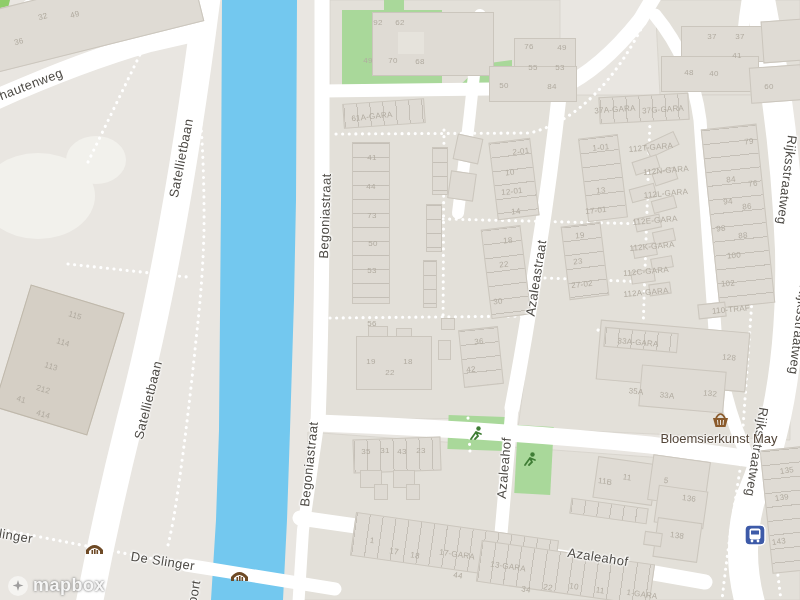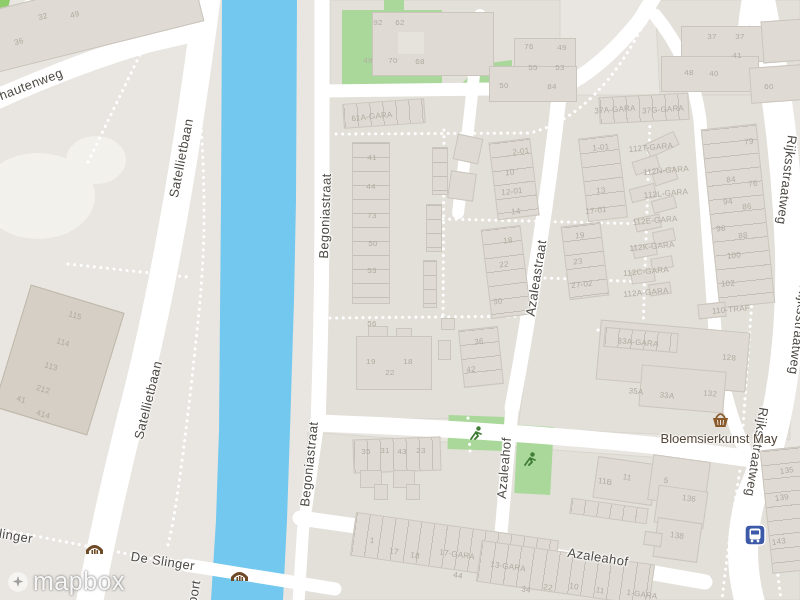--- a/index.html
+++ b/index.html
@@ -18,21 +18,21 @@
           text-shadow:0 0 2px #fff,0 0 2px #fff,0 0 3px #fff,1px 1px 2px #fff,-1px -1px 2px #fff}
   .poi-label{position:absolute;font-size:13px;font-weight:500;color:#544639;white-space:nowrap;
           transform:translate(-50%,-50%);
           text-shadow:0 0 2px #fff,0 0 2px #fff,1px 1px 2px #fff,-1px -1px 2px #fff}
   .icon{position:absolute}
   #logo{position:absolute;left:8px;bottom:4px;display:flex;align-items:center;gap:5px}
   #logo .ring{width:20px;height:20px;border-radius:50%;background:rgba(255,255,255,.55);
           display:flex;align-items:center;justify-content:center}
   #logo .ring .dot{width:11px;height:11px;border-radius:50%;background:rgba(130,130,130,.75);
           clip-path:polygon(50% 0,62% 38%,100% 50%,62% 62%,50% 100%,38% 62%,0 50%,38% 38%)}
-  #logo .word{font-size:25px;font-weight:400;letter-spacing:.5px;color:rgba(255,255,255,.92);
+  #logo .word{font-size:18px;font-weight:700;letter-spacing:.5px;color:rgba(255,255,255,.92);
           text-shadow:0 0 2px rgba(110,110,110,.8),0 0 3px rgba(110,110,110,.6)}
   #attrib{position:absolute;right:3px;bottom:2px;font-size:12.5px;color:#6e6e6e;
           text-shadow:0 0 2px #efede9}
 </style>
 </head>
 <body>
 
 <div id="map">
 
   <svg width="800" height="600" viewBox="0 0 800 600">

